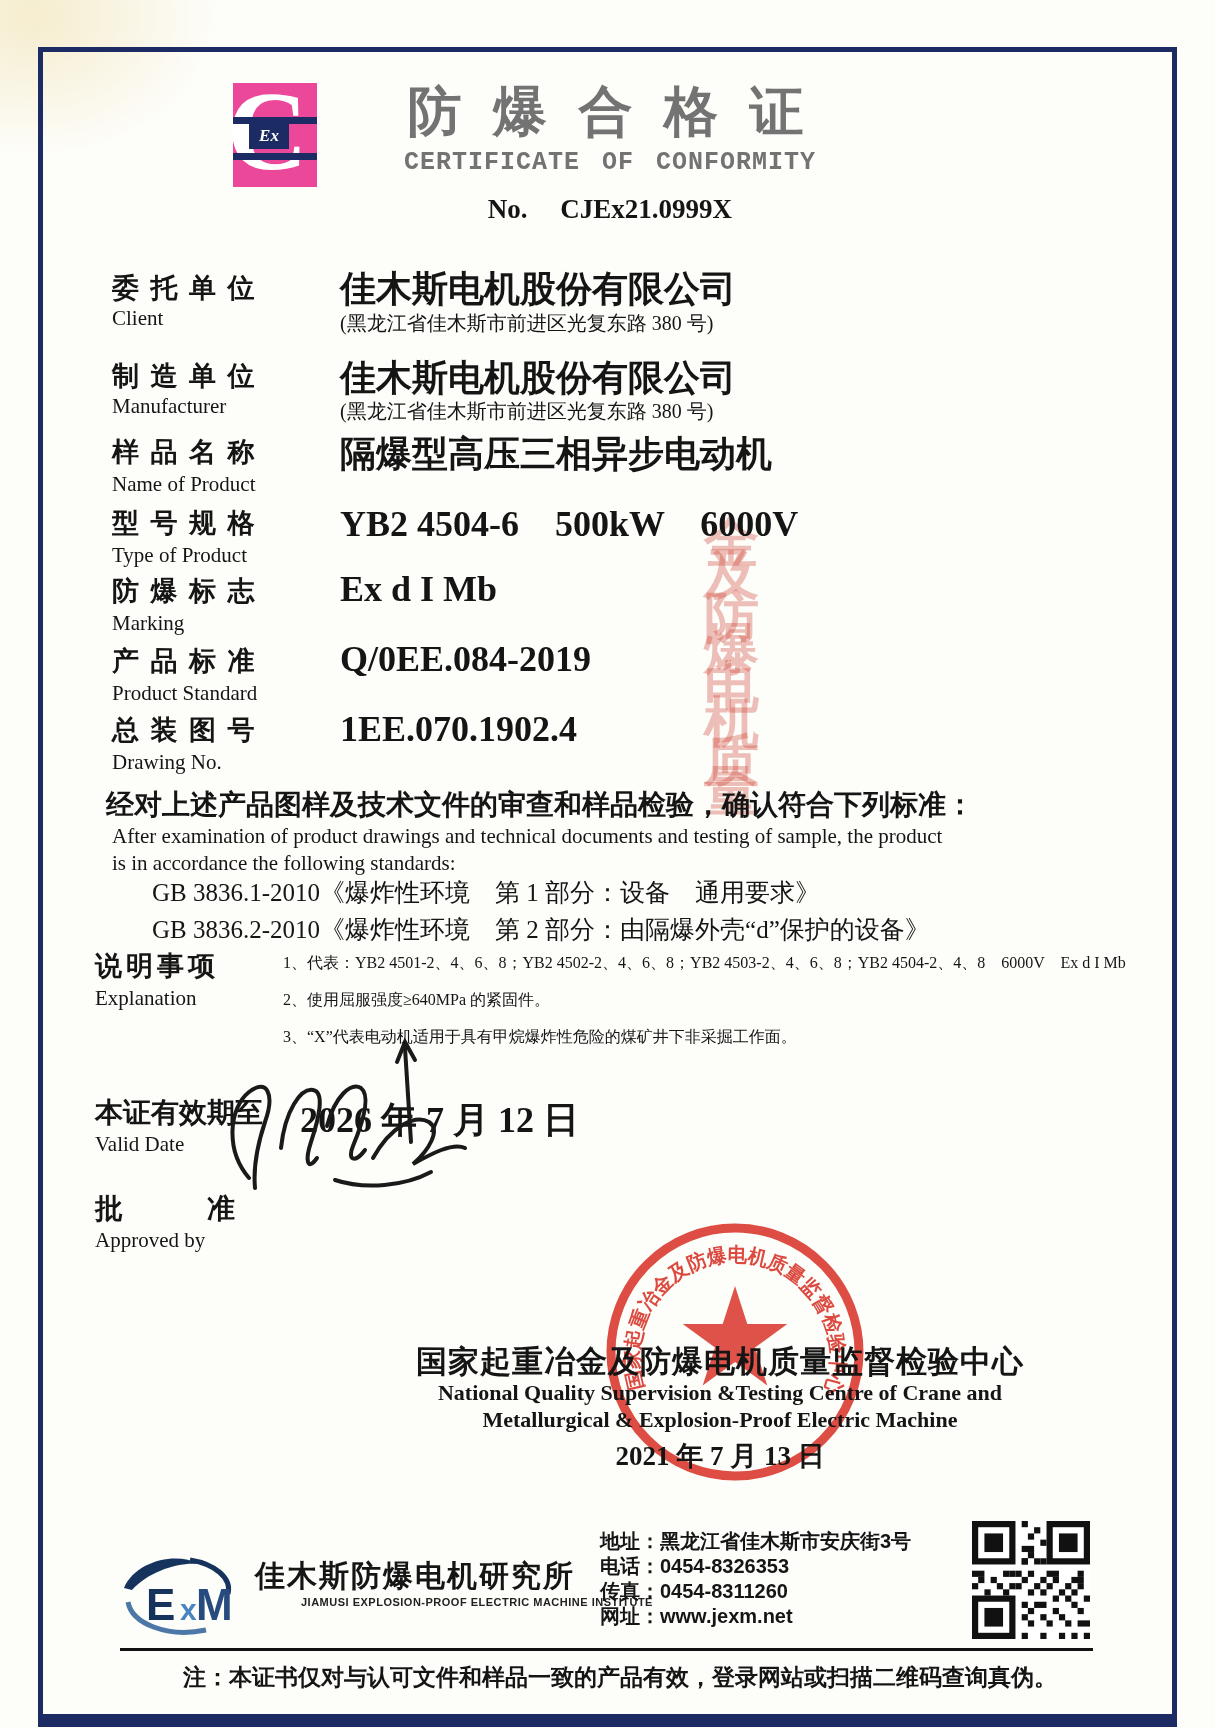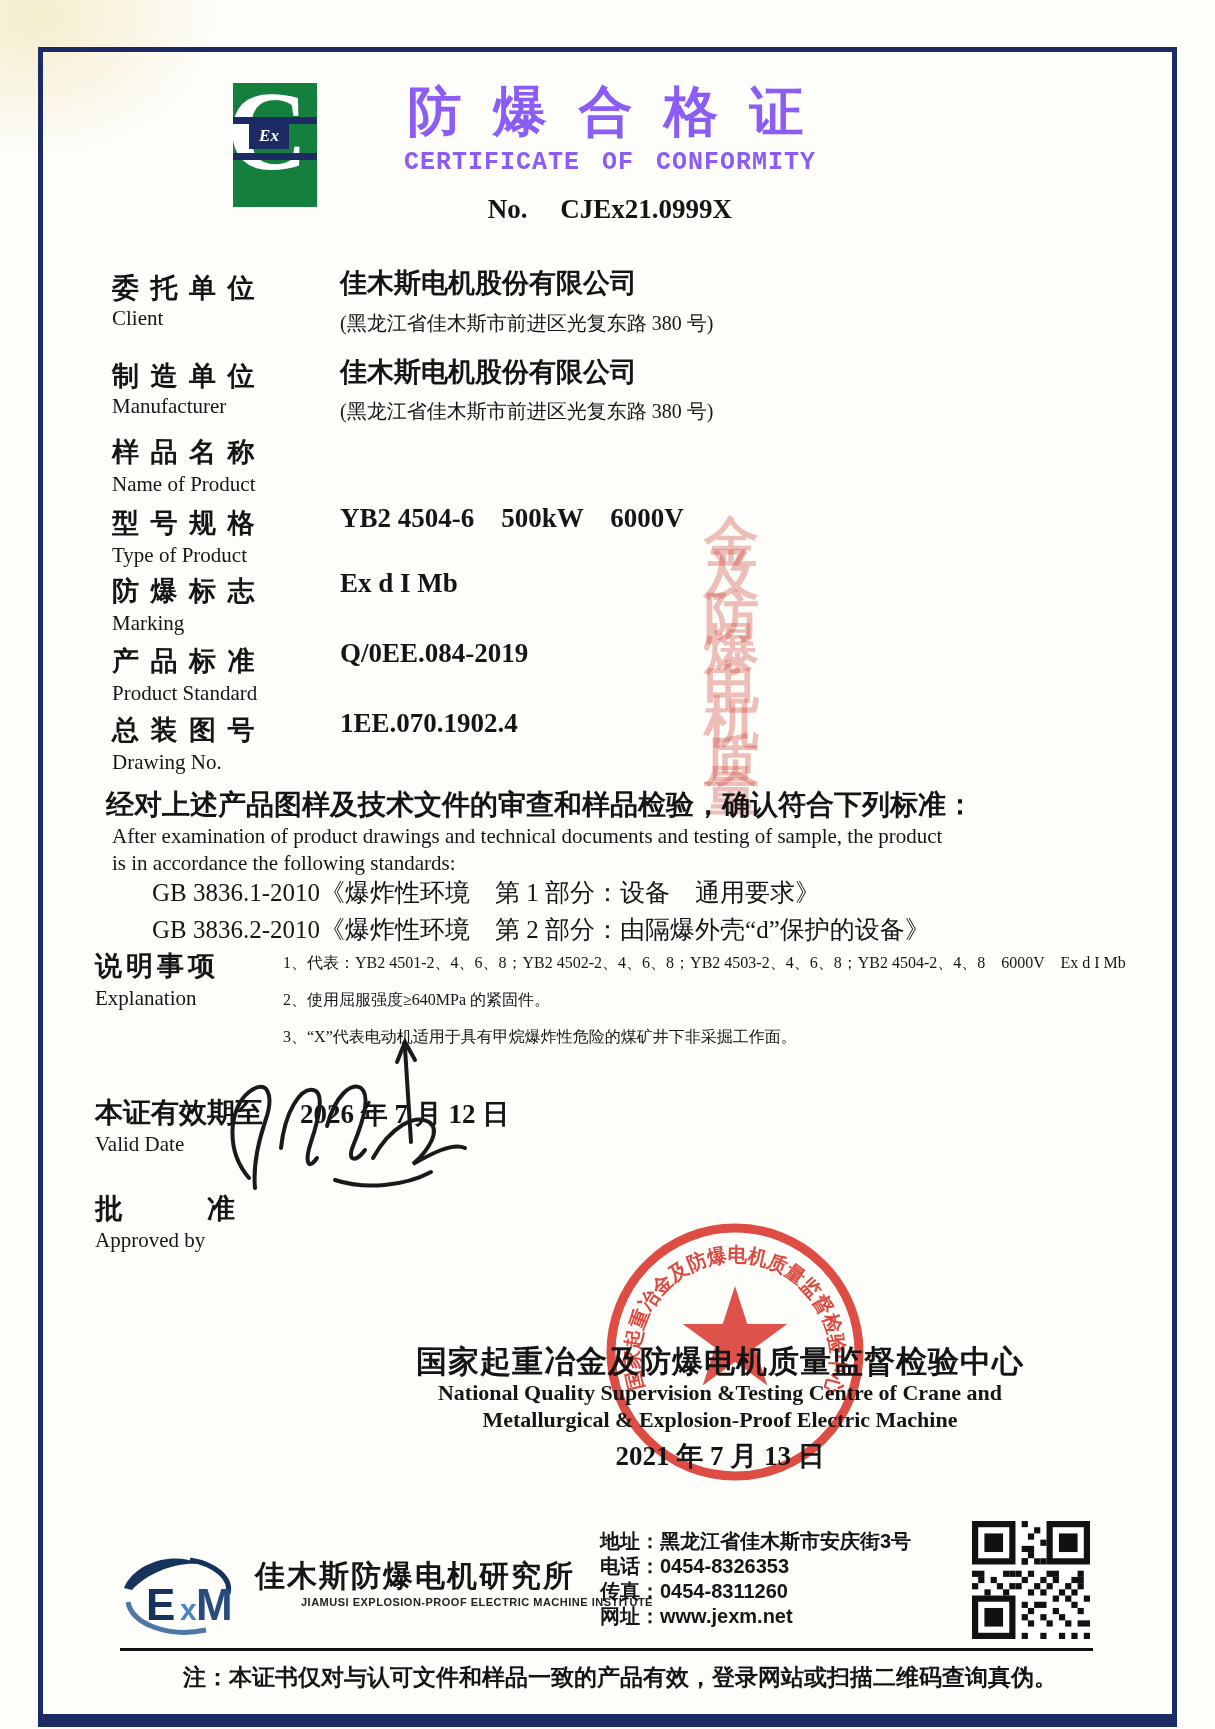--- a/index.html
+++ b/index.html
@@ -3,45 +3,45 @@
 <meta charset="utf-8">
 <style>
   html,body{margin:0;padding:0;background:#e8e8e4;}
   .page{position:relative;width:1215px;height:1729px;background:#fdfdfa;overflow:hidden;
         font-family:"Liberation Serif","DejaVu Serif",serif;color:#151515;}
   .page::before{content:"";position:absolute;left:0;top:0;width:220px;height:160px;
         background:radial-gradient(ellipse at 15% 10%, rgba(240,224,170,.55), rgba(240,224,170,0) 70%);pointer-events:none;}
   .frame{position:absolute;left:38px;top:47px;width:1139px;height:1680px;box-sizing:border-box;
         border:5px solid #1c2b63;border-bottom-width:13px;}
   .abs{position:absolute;white-space:nowrap;z-index:2;}
-  .navy{color:#8b5cf6;}
+  .navy{color:#737373;}
   .zh-label{font-size:27px;font-weight:bold;letter-spacing:2px;font-family:"Liberation Sans","DejaVu Sans",sans-serif;}
   .en-label{font-size:21px;}
-  .val{font-size:27px;font-weight:600;}
+  .val{font-size:36px;font-weight:600;}
   .note{font-size:20px;}
   .center{text-align:center;}
   .title{font-size:54px;font-weight:bold;letter-spacing:9px;}
   .subtitle{font-size:25px;font-weight:bold;letter-spacing:1px;word-spacing:6px;}
   .no-line{font-size:27px;font-weight:700;}
   .stmt-zh{font-size:28px;font-weight:bold;font-family:"Liberation Sans","DejaVu Sans",sans-serif;}
   .stmt-en{font-size:21px;}
   .std{font-size:25px;}
   .expl-items{white-space:normal;font-size:16px;line-height:37px;}
   .issuer-zh{font-size:31px;font-weight:bold;letter-spacing:1px;font-family:"Liberation Sans","DejaVu Sans",sans-serif;}
   .issuer-en{font-size:22px;font-weight:700;}
   .date{font-size:27px;font-weight:600;}
   .bleed{writing-mode:vertical-rl;font-size:55px;font-weight:bold;letter-spacing:36px;
          color:rgba(205,60,45,.32);z-index:1;font-family:"Liberation Sans","DejaVu Sans",sans-serif;}
   .inst-zh{font-size:30px;font-weight:bold;letter-spacing:2px;font-family:"Liberation Sans","DejaVu Sans",sans-serif;}
   .inst-en{font-size:11px;font-weight:bold;letter-spacing:.5px;color:#222;font-family:"Liberation Sans","DejaVu Sans",sans-serif;margin-left:44px;}
   .contact{font-size:20px;font-weight:bold;font-family:"Liberation Sans","DejaVu Sans",sans-serif;}
   .footnote{font-size:23px;font-weight:bold;font-family:"Liberation Sans","DejaVu Sans",sans-serif;}
   .rule{position:absolute;background:#111;z-index:2;}
   
-  .exlogo{position:absolute;left:233px;top:83px;width:84px;height:124px;background:#15803d;z-index:2;}
+  .exlogo{position:absolute;left:233px;top:83px;width:84px;height:104px;background:#ec4899;z-index:2;}
   .exlogo .cglyph{position:absolute;left:-6px;top:-16px;font-size:112px;font-weight:bold;color:#fff;
          font-family:"Liberation Serif",serif;}
   .exlogo .stripe{position:absolute;left:0;width:84px;height:7px;background:#1c2b63;}
   .exlogo .exbox{position:absolute;left:16px;top:40px;width:40px;height:26px;background:#1c2b63;
          color:#fff;font-style:italic;font-weight:bold;font-size:17px;text-align:center;line-height:26px;
          font-family:"Liberation Serif",serif;}
   svg{position:absolute;overflow:visible;}
 </style>
 </head>
 <body>
@@ -67,20 +67,21 @@
   <div class="abs val" style="left:340px;top:265px">佳木斯电机股份有限公司</div>
   <div class="abs note" style="left:340px;top:310px">(黑龙江省佳木斯市前进区光复东路 380 号)</div>
 
   <div class="abs zh-label" style="left:112px;top:358px">制 造 单 位</div>
   <div class="abs en-label" style="left:112px;top:394px">Manufacturer</div>
   <div class="abs val" style="left:340px;top:354px">佳木斯电机股份有限公司</div>
   <div class="abs note" style="left:340px;top:398px">(黑龙江省佳木斯市前进区光复东路 380 号)</div>
 
   <div class="abs zh-label" style="left:112px;top:434px">样 品 名 称</div>
   <div class="abs en-label" style="left:112px;top:472px">Name of Product</div>
+  <div class="abs val" style="left:340px;top:430px">隔爆型高压三相异步电动机</div>
 
   <div class="abs zh-label" style="left:112px;top:505px">型 号 规 格</div>
   <div class="abs en-label" style="left:112px;top:543px">Type of Product</div>
   <div class="abs val" style="left:340px;top:500px">YB2 4504-6　500kW　6000V</div>
 
   <div class="abs zh-label" style="left:112px;top:573px">防 爆 标 志</div>
   <div class="abs en-label" style="left:112px;top:611px">Marking</div>
   <div class="abs val" style="left:340px;top:568px">Ex d I Mb</div>
 
   <div class="abs zh-label" style="left:112px;top:643px">产 品 标 准</div>

